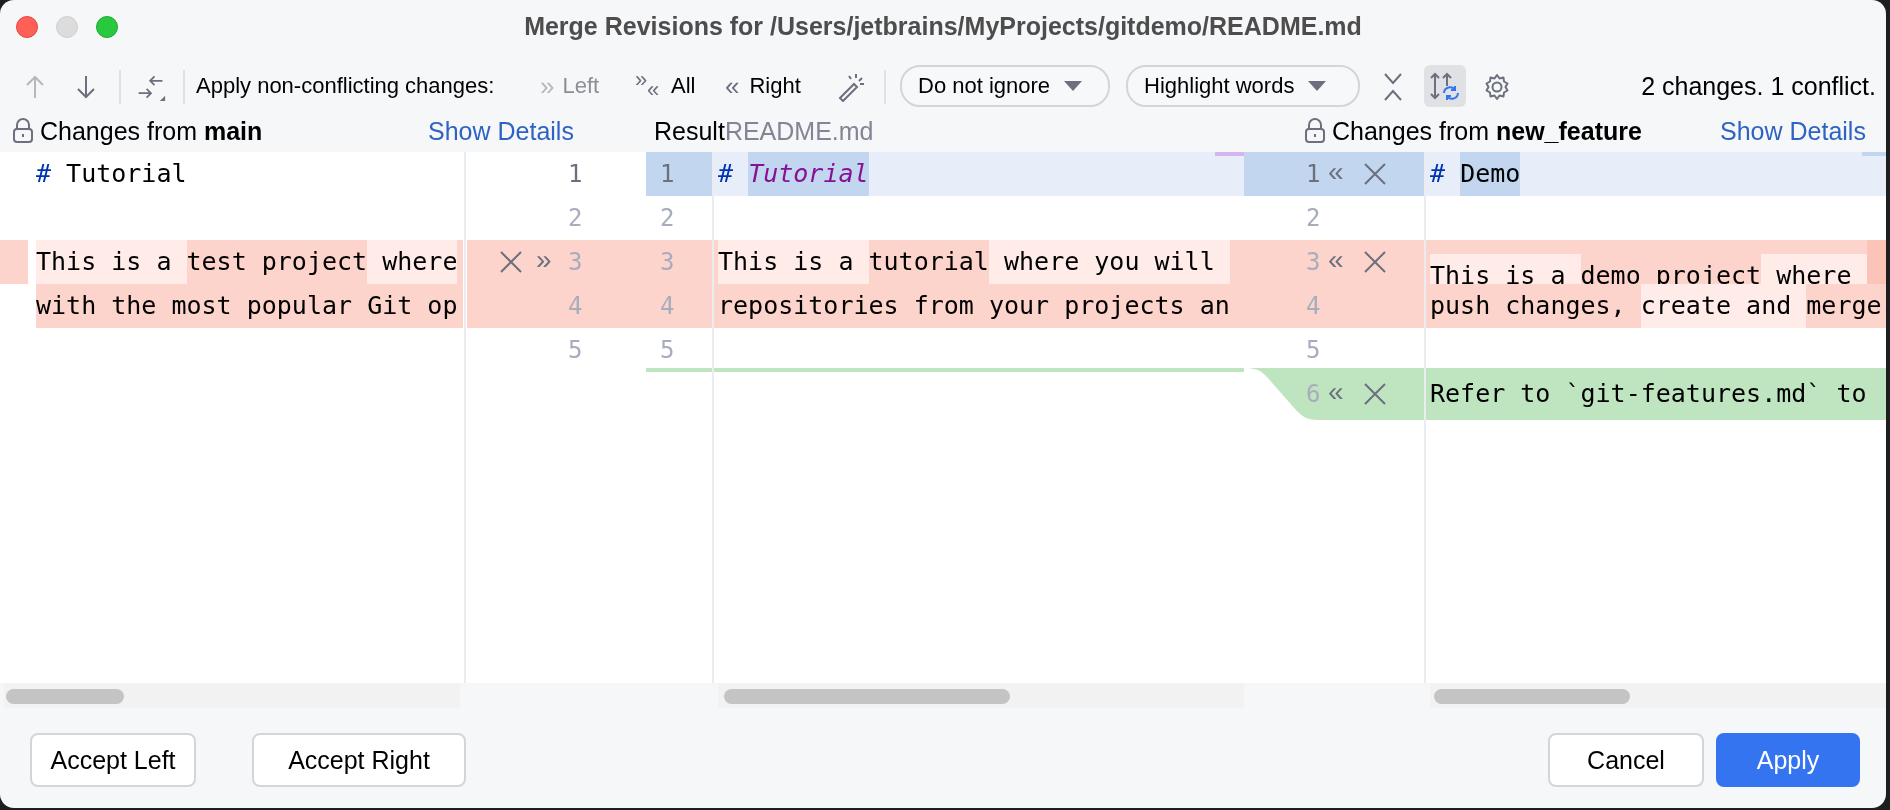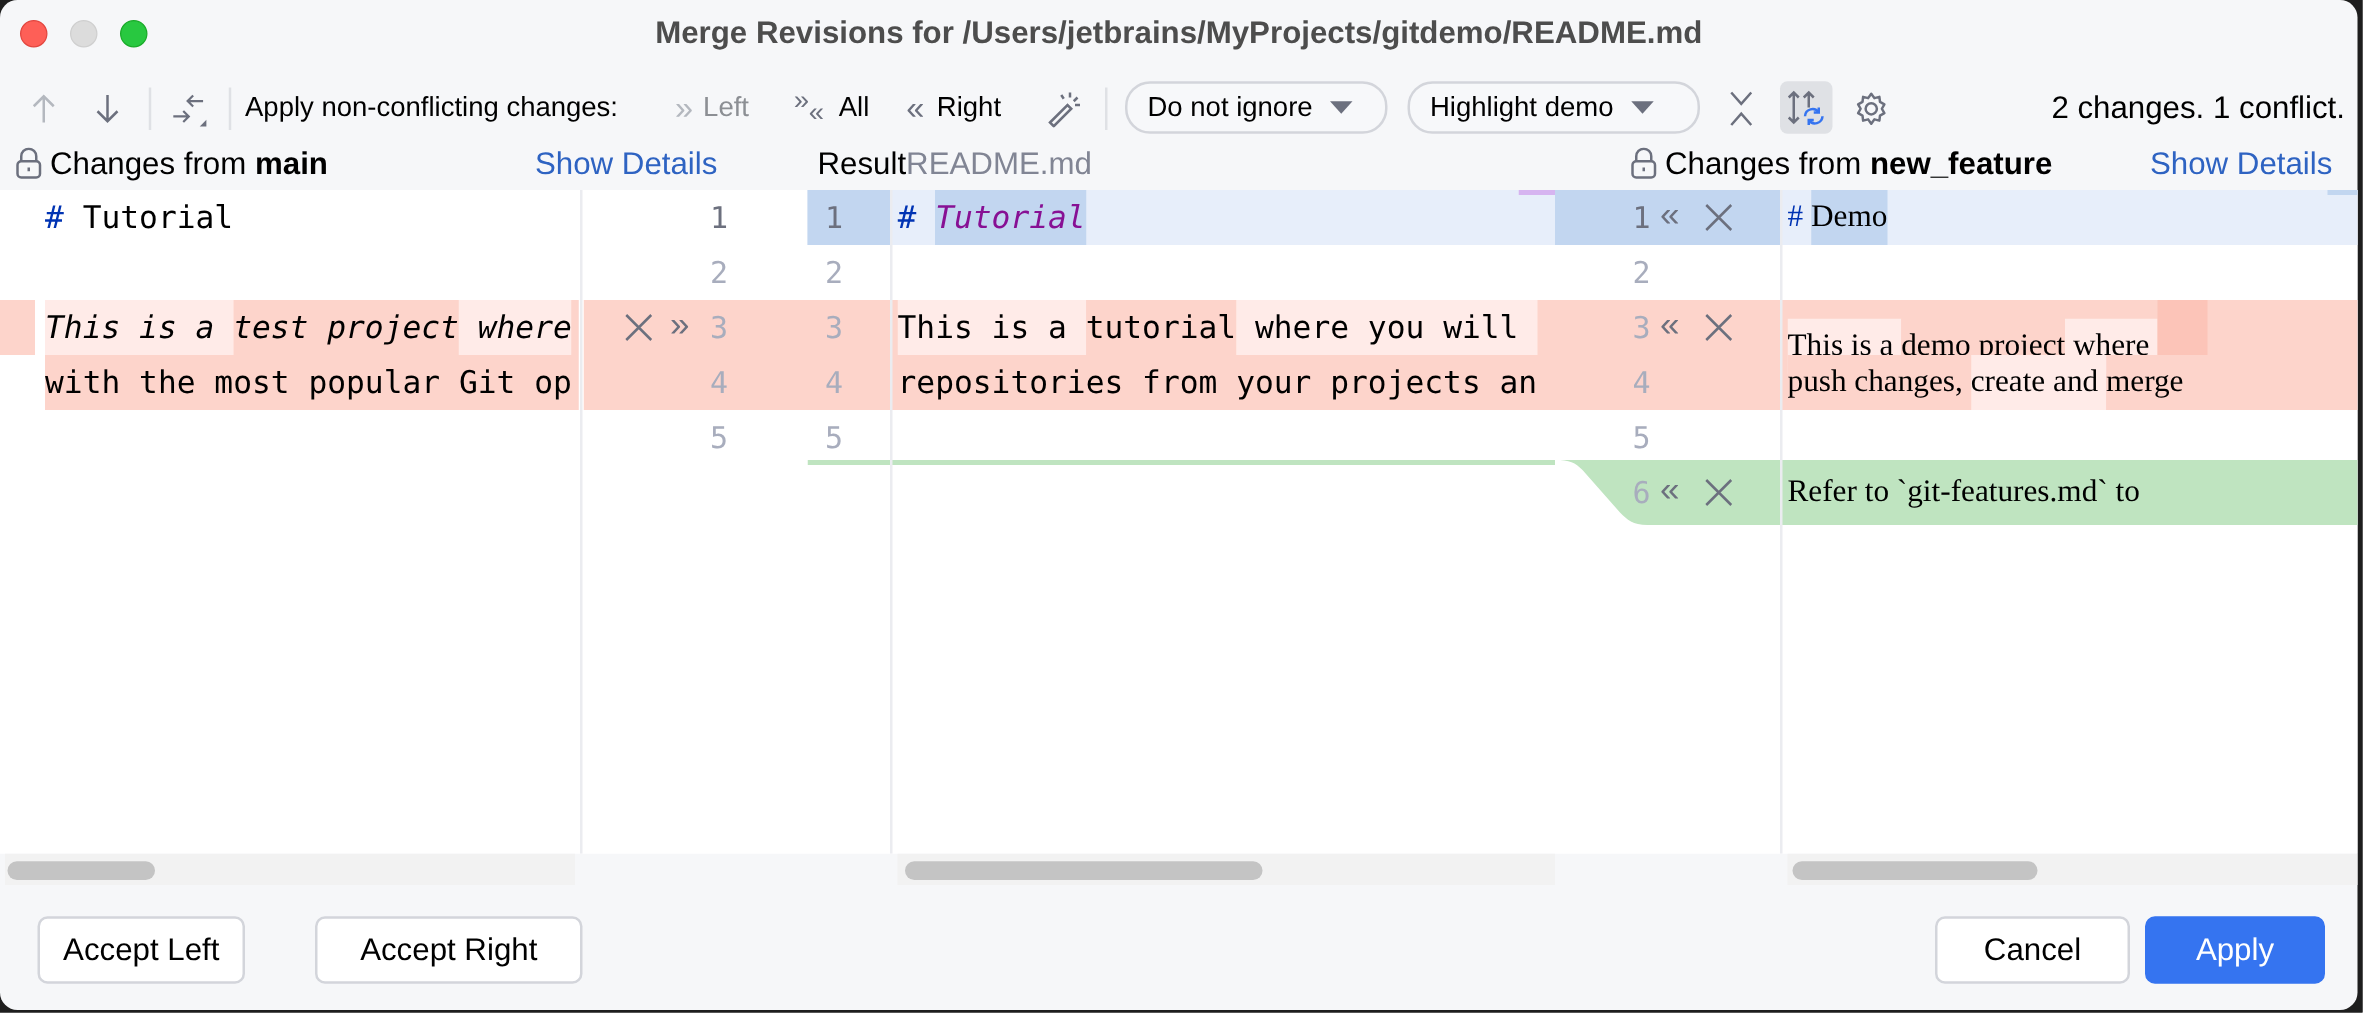--- a/index.html
+++ b/index.html
@@ -119,21 +119,21 @@
         <path d="M20 2v4M26 6l-3 3M28 12h-4M13 4l2 3" stroke="#6c707e" stroke-width="2"></path>
       </svg>
     </div>
     <div class="tb-sep" style="left:884px;"></div>
 
     <div class="dropdown" style="left:900px;width:210px;">
       <span>Do not ignore</span>
       <span class="caret"></span>
     </div>
     <div class="dropdown" style="left:1126px;width:234px;">
-      <span>Highlight demo</span>
+      <span>Highlight words</span>
       <span class="caret"></span>
     </div>
 
     <div class="tb-icon" style="left:1378px;">
       <svg width="24" height="32" viewBox="0 0 24 32">
           <path d="M4 3l8 9 8-9M4 29l8-9 8 9" stroke="#6c707e" stroke-width="2" fill="none"></path>
         </svg>
     </div>
     <div class="tb-icon toggle-on" style="left:1424px;top:3px;width:42px;height:42px;">
       <svg width="32" height="32" viewBox="0 0 32 32">
@@ -199,21 +199,21 @@
       <path d="M0 0H598C610 0 614 2 620 8L650 42C656 48 660 52 672 52H1244V8H1244V0H598" fill="#bfe4c0"></path>
       <rect x="0" y="0" width="598" height="4" fill="#bfe4c0"></rect>
     </svg>
 
     <div class="vline" style="left:464px;top:0;height:531px;"></div>
     <div class="vline" style="left:712px;top:0;height:531px;"></div>
     <div class="vline" style="left:1424px;top:0;height:531px;"></div>
 
     <div class="mono" style="position:absolute;left:36px;top:0;width:427px;height:531px;overflow:hidden;">
       <div class="line" style="top:0;"><span class="hash">#</span><span> Tutorial</span></div>
-      <div class="line" style="top:88px;font-style:italic;"><span class="frag bg-red">This is a </span><span class="frag bg-red-strong">test project</span><span class="frag bg-red"> where</span></div>
+      <div class="line" style="top:88px;"><span class="frag bg-red">This is a </span><span class="frag bg-red-strong">test project</span><span class="frag bg-red"> where</span></div>
       <div class="line" style="top:132px;"><span class="frag bg-red-strong">with the most popular Git op</span></div>
     </div>
 
     <div class="gicon" style="left:498px;top:88px;">
       <svg width="26" height="26" viewBox="0 0 26 26">
           <path d="M3 3l20 20M23 3L3 23" stroke="#6c707e" stroke-width="2"></path>
         </svg>
     </div>
     <div class="gicon" style="left:536px;top:86px;font-size:28px;">»</div>
     <div class="lnum dark" style="left:568px;top:0;">1</div>
@@ -252,21 +252,21 @@
     <div class="lnum" style="left:1306px;top:132px;">4</div>
     <div class="lnum" style="left:1306px;top:176px;">5</div>
     <div class="lnum" style="left:1306px;top:220px;">6</div>
     <div class="gicon" style="left:1328px;top:218px;font-size:28px;">«</div>
     <div class="gicon" style="left:1362px;top:220px;">
       <svg width="26" height="26" viewBox="0 0 26 26">
           <path d="M3 3l20 20M23 3L3 23" stroke="#6c707e" stroke-width="2"></path>
         </svg>
     </div>
 
-    <div class="mono" style="position:absolute;left:1430px;top:0;width:460px;height:531px;overflow:hidden;font-family:Liberation Serif, serif;">
+    <div class="mono" style="position:absolute;left:1430px;top:0;width:460px;height:531px;overflow:hidden;">
       <div class="line" style="top:0;"><span class="hash">#</span> <span class="frag bg-blue-strong">Demo</span></div>
       <div class="line" style="top:88px;"><span class="frag bg-red">This is a </span><span class="frag bg-red-strong">demo project</span><span class="frag bg-red"> where </span><span class="frag" style="background:#fcc4b8;width:40px;"></span></div>
       <div class="line" style="top:132px;"><span class="frag bg-red-strong">push changes, </span><span class="frag bg-red">create</span><span class="frag bg-red"> and </span><span class="frag bg-red-strong">merge</span></div>
       <div class="line" style="top:220px;"><span>Refer to `git-features.md` to</span></div>
     </div>
   </div>
 
   <div class="hscroll" style="left:4px;width:456px;">
     <div class="thumb" style="left:2px;width:118px;"></div>
   </div>

